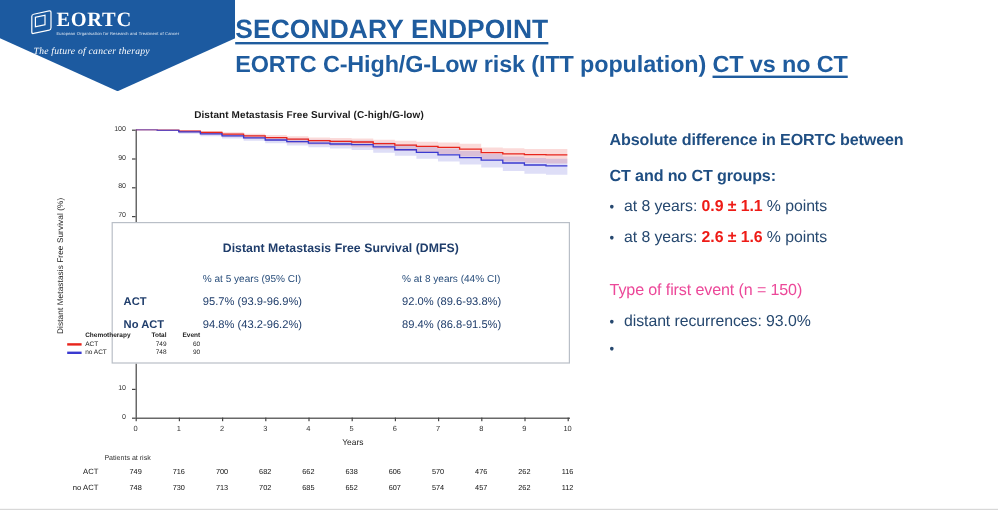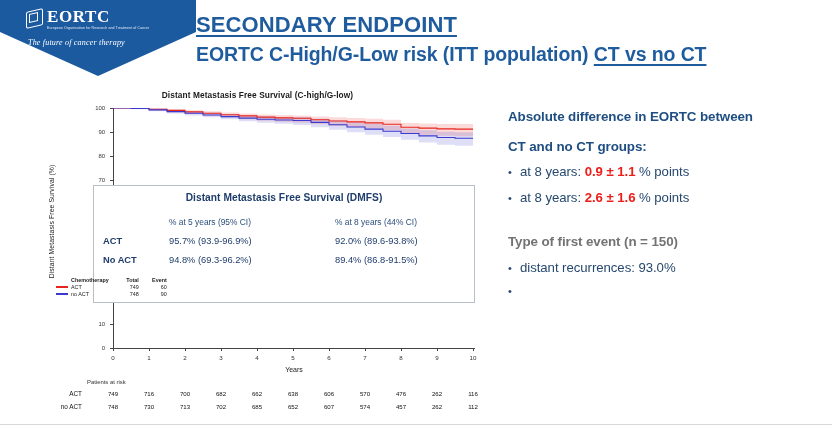--- a/index.html
+++ b/index.html
@@ -74,21 +74,21 @@
   .xticklabel{position:absolute;top:264px;transform:translateX(-50%);font-size:6.2px;color:#333;}
   .xaxis-title{position:absolute;left:83px;top:276px;width:362px;text-align:center;
     font-size:7px;color:#222;}
 
   
   .stats-box{
     position:absolute;left:63px;top:95px;width:382px;height:118px;
     background:#ffffff;border:1px solid #b9bfc7;box-sizing:border-box;
   }
   .stats-title{
-    text-align:center;margin-top:6px;font-size:10.2px;font-weight:bold;color:#1f3d6b;
+    text-align:center;margin-top:16px;font-size:10.2px;font-weight:bold;color:#1f3d6b;
     letter-spacing:.05px;
   }
   .stats-table{width:100%;border-collapse:collapse;margin-top:9px;}
   .stats-table td{font-size:9.3px;color:#1f3d6b;padding:4.5px 0;}
   .c-label{width:66px;padding-left:9px !important;font-weight:bold;font-size:9.6px;}
   .c-5y{width:166px;}
   .c-8y{}
   .hdr td{font-size:8.4px;color:#2a4f7c;font-weight:normal;}
   .red{color:#e8251c;}
   .blue{color:#2430c8;}
@@ -116,21 +116,21 @@
   .r-head{font-size:13.4px;font-weight:bold;color:#1f4e82;letter-spacing:-.1px;line-height:17px;}
   .r-head.s2{margin-top:13px;}
   .r-bullets{margin-top:9px;}
   .bullet{
     display:flex;align-items:baseline;gap:8px;margin-bottom:11px;
     font-size:13.2px;color:#26486f;letter-spacing:-.05px;
   }
   .bullet .dot{font-size:11px;color:#26486f;line-height:1;flex:0 0 auto;width:4px;}
   .bullet b{color:#ee1b16;font-weight:bold;}
   .gap-block{height:18px;}
-  .r-head2{font-size:13.4px;font-weight:bold;color:#737373;letter-spacing:-.1px;}
+  .r-head2{font-size:13.4px;font-weight:normal;color:#ec4899;letter-spacing:-.1px;}
   .r-bullets2{margin-top:11px;}
 
   .footer-rule{position:absolute;left:0;bottom:3px;width:832px;height:1px;background:#d8d8d8;}
 </style>
 </head>
 <body>
 
 <div id="slide">
 
   <div class="banner"></div>
@@ -229,21 +229,21 @@
           <td class="c-5y">% at 5 years (95% CI)</td>
           <td class="c-8y">% at 8 years (44% CI)</td>
         </tr>
         <tr>
           <td class="c-label red">ACT</td>
           <td class="c-5y">95.7% (93.9-96.9%)</td>
           <td class="c-8y red">92.0% (89.6-93.8%)</td>
         </tr>
         <tr>
           <td class="c-label blue">No ACT</td>
-          <td class="c-5y">94.8% (69.3-96.2%)</td>
+          <td class="c-5y">94.8% (43.2-96.2%)</td>
           <td class="c-8y blue">89.4% (86.8-91.5%)</td>
         </tr>
       </tbody>
         </table>
     </div>
 
     <div class="plegend">
       <table>
         <tbody>
             <tr class="lh">

